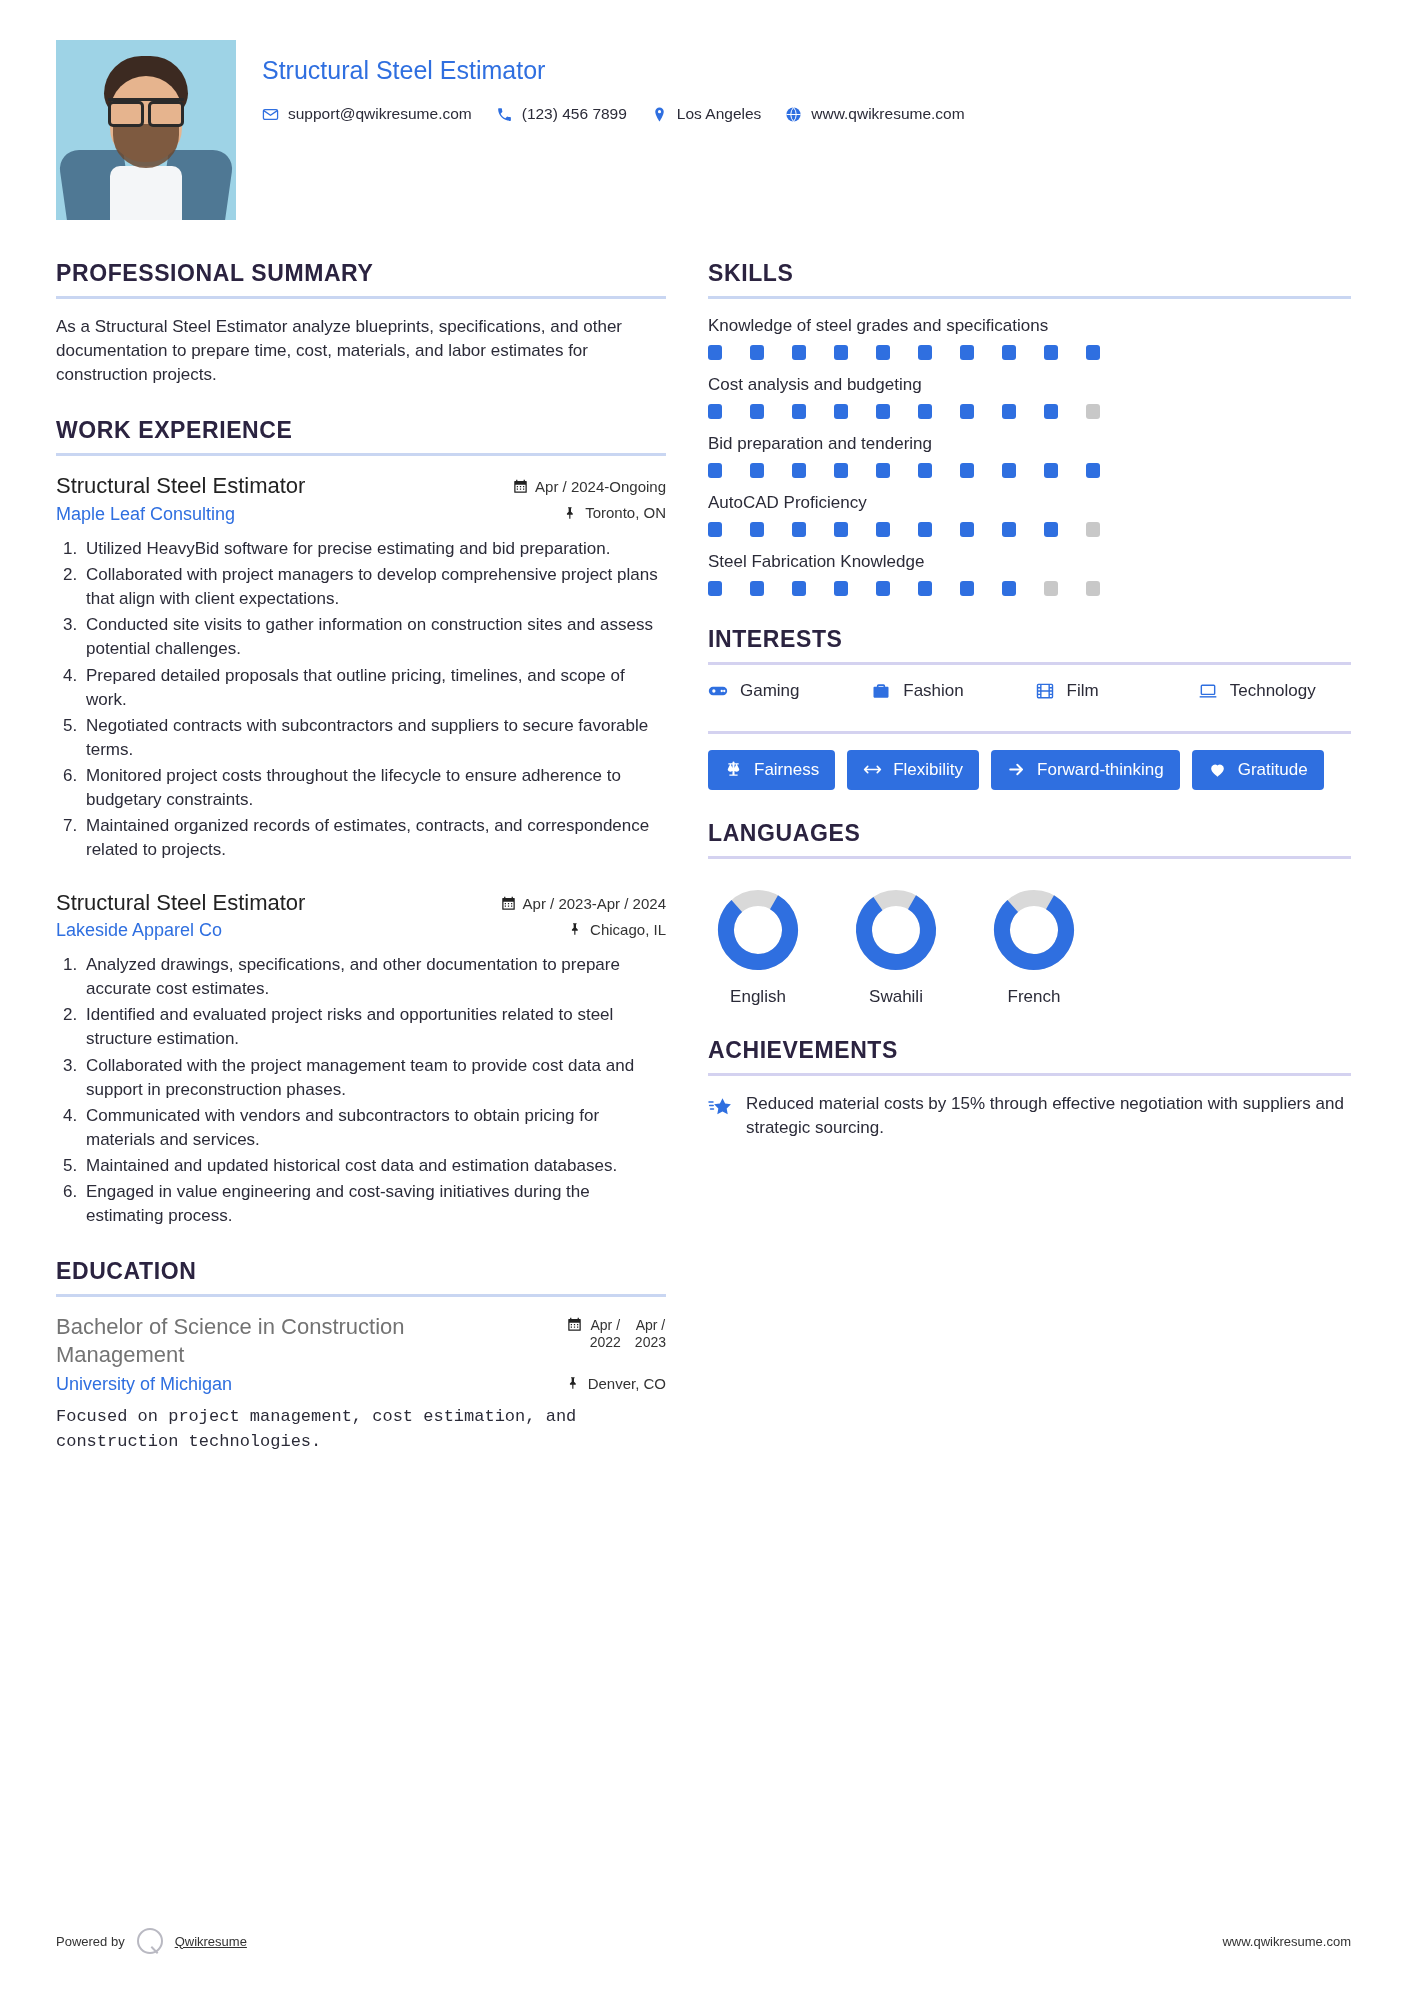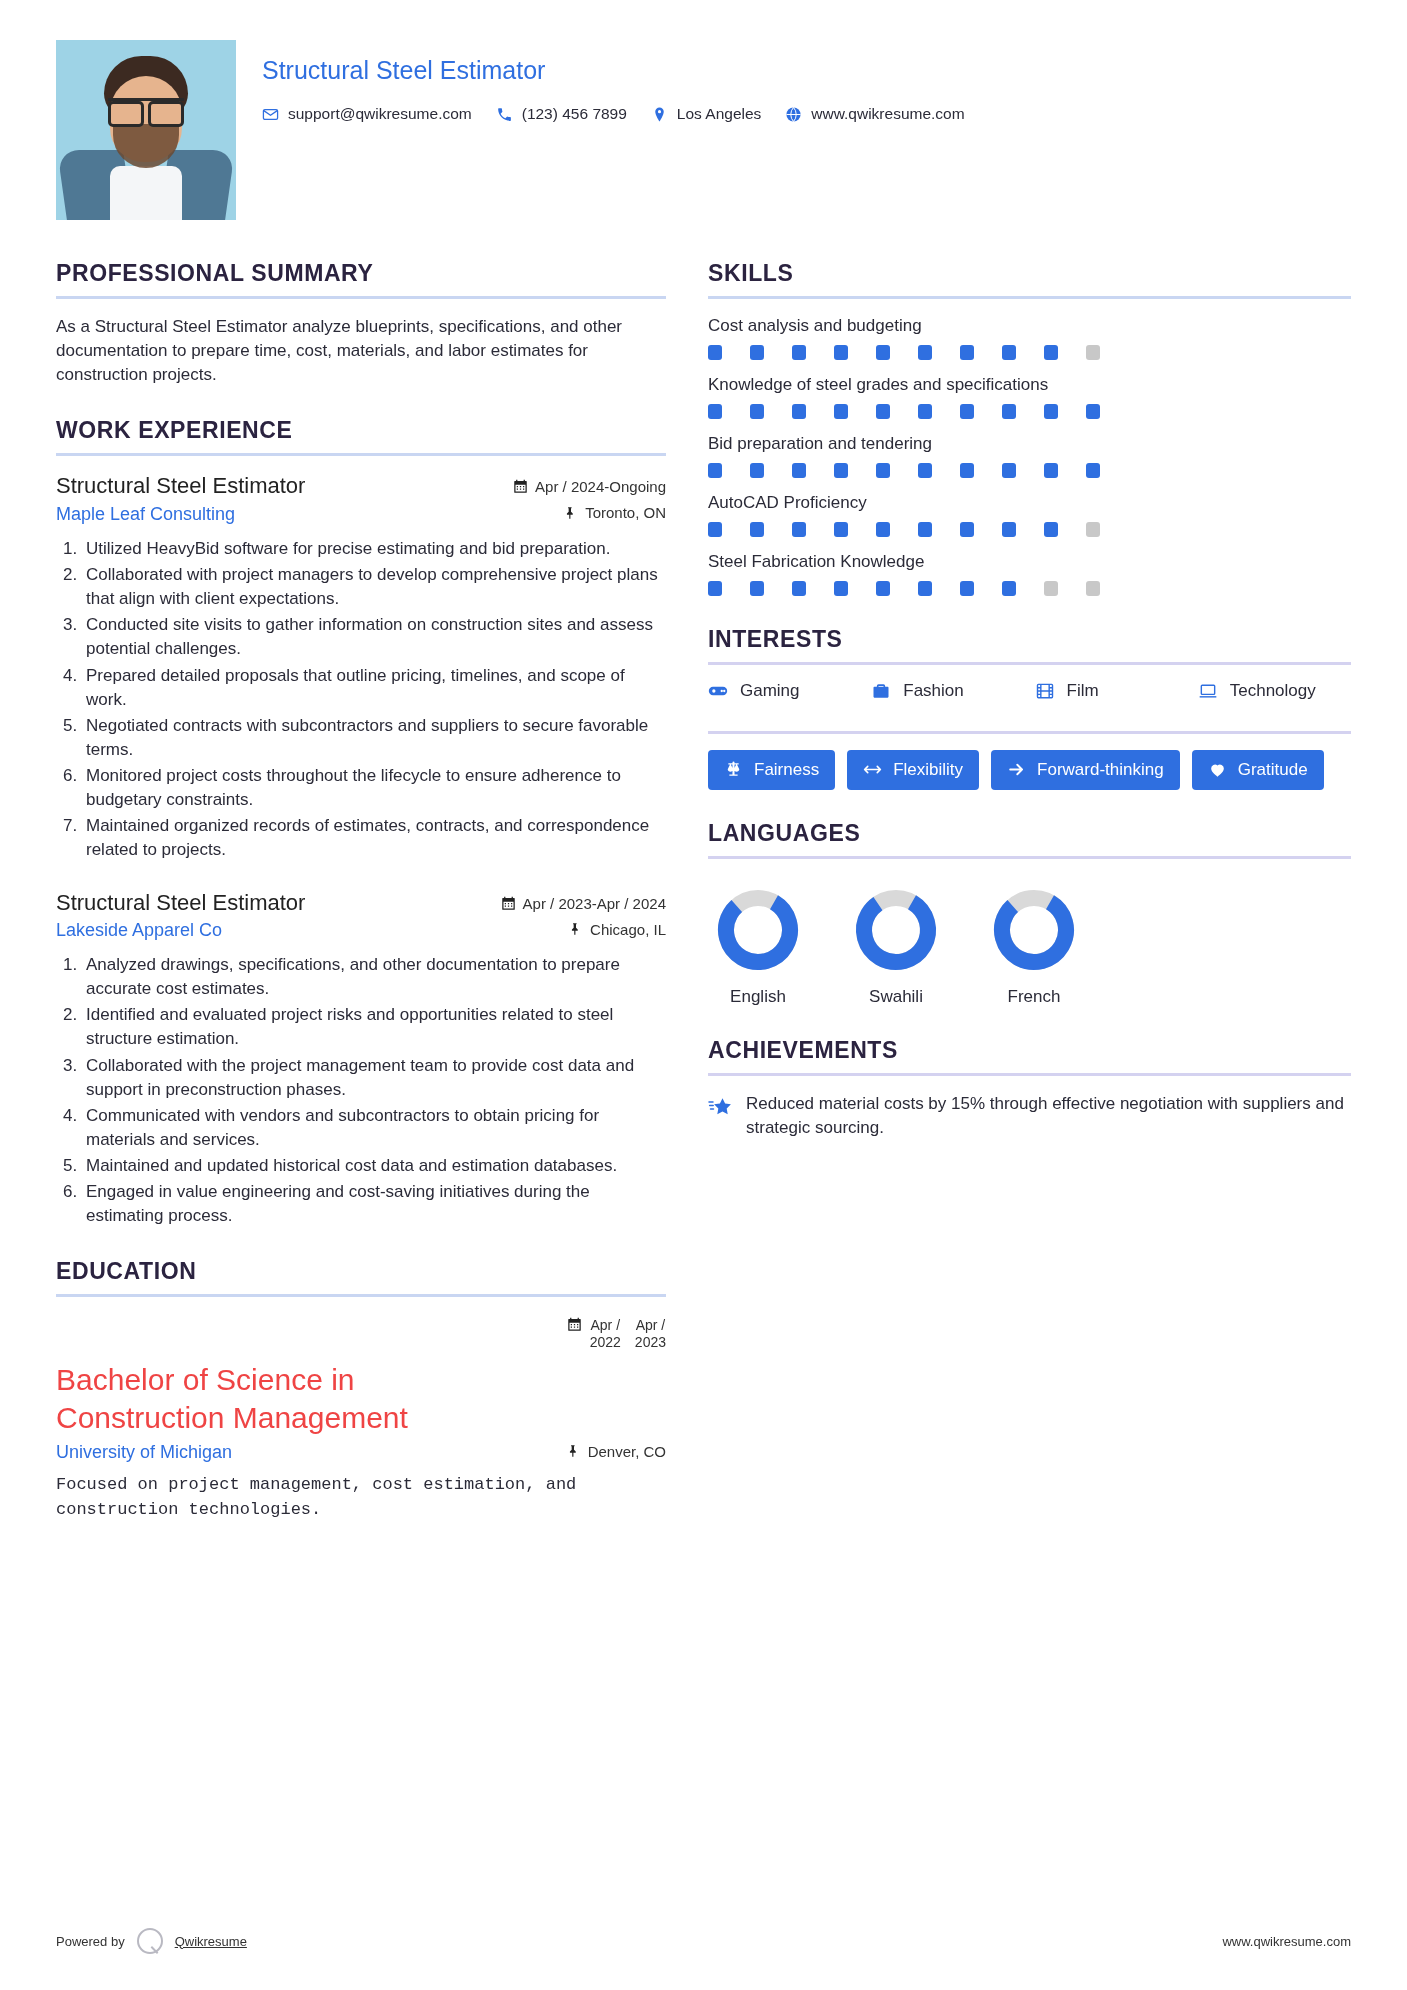--- a/index.html
+++ b/index.html
@@ -99,21 +99,21 @@
   .job-meta { text-align: right; font-size: 15px; color: #333; padding-top: 6px; white-space: nowrap; }
   .job-meta .ml { display: inline-flex; align-items: center; gap: 7px; justify-content: flex-end; }
   .job-sub { display: flex; justify-content: space-between; align-items: baseline; margin-top: 4px; }
   .job-company { font-size: 18px; color: #2f6fe0; }
   .job-loc { font-size: 15px; color: #333; display: inline-flex; align-items: center; gap: 7px; }
   ol.bullets { margin: 12px 0 0 26px; font-size: 17px; line-height: 1.42; }
   ol.bullets li { margin-bottom: 2px; padding-left: 4px; }
 
   
   .edu-head { display: flex; justify-content: space-between; align-items: flex-start; }
-  .edu-deg { font-size: 30px; color: #ef4444; max-width: 400px; line-height: 1.25; margin-top: 48px; }
+  .edu-deg { font-size: 22px; color: #737373; max-width: 400px; line-height: 1.25; }
   .edu-dates { display: inline-flex; align-items: flex-start; gap: 8px; font-size: 14px; color: #333; padding-top: 4px; }
   .edu-dates .two { display: flex; gap: 14px; }
   .edu-dates .d { text-align: center; line-height: 1.2; }
   .edu-sub { display: flex; justify-content: space-between; align-items: baseline; margin-top: 6px; }
   .edu-school { font-size: 18px; color: #2f6fe0; }
   .edu-desc { font-size: 17px; line-height: 1.42; margin-top: 10px; font-family: Liberation Mono, monospace; }
 
   
   .skill { margin-bottom: 14px; }
   .skill-name { font-size: 17px; line-height: 1.35; margin-bottom: 7px; }
@@ -332,47 +332,47 @@
 
     </div>
 
     <div class="col-right">
 
       <div class="sec">
         <div class="sec-title">SKILLS</div>
         <div class="sec-rule"></div>
         <div id="skills-container">
             <div class="skill">
+              <div class="skill-name">Knowledge of steel grades and specifications</div>
+              <div class="dots">
+                <span class="dot"></span>
+                <span class="dot"></span>
+                <span class="dot"></span>
+                <span class="dot"></span>
+                <span class="dot"></span>
+                <span class="dot"></span>
+                <span class="dot"></span>
+                <span class="dot"></span>
+                <span class="dot"></span>
+                <span class="dot"></span>
+              </div>
+            </div>
+            <div class="skill">
               <div class="skill-name">Cost analysis and budgeting</div>
               <div class="dots">
                 <span class="dot"></span>
                 <span class="dot"></span>
                 <span class="dot"></span>
                 <span class="dot"></span>
                 <span class="dot"></span>
                 <span class="dot"></span>
                 <span class="dot"></span>
                 <span class="dot"></span>
                 <span class="dot"></span>
                 <span class="dot off"></span>
-              </div>
-            </div>
-            <div class="skill">
-              <div class="skill-name">Knowledge of steel grades and specifications</div>
-              <div class="dots">
-                <span class="dot"></span>
-                <span class="dot"></span>
-                <span class="dot"></span>
-                <span class="dot"></span>
-                <span class="dot"></span>
-                <span class="dot"></span>
-                <span class="dot"></span>
-                <span class="dot"></span>
-                <span class="dot"></span>
-                <span class="dot"></span>
               </div>
             </div>
             <div class="skill">
               <div class="skill-name">Bid preparation and tendering</div>
               <div class="dots">
                 <span class="dot"></span>
                 <span class="dot"></span>
                 <span class="dot"></span>
                 <span class="dot"></span>
                 <span class="dot"></span>

